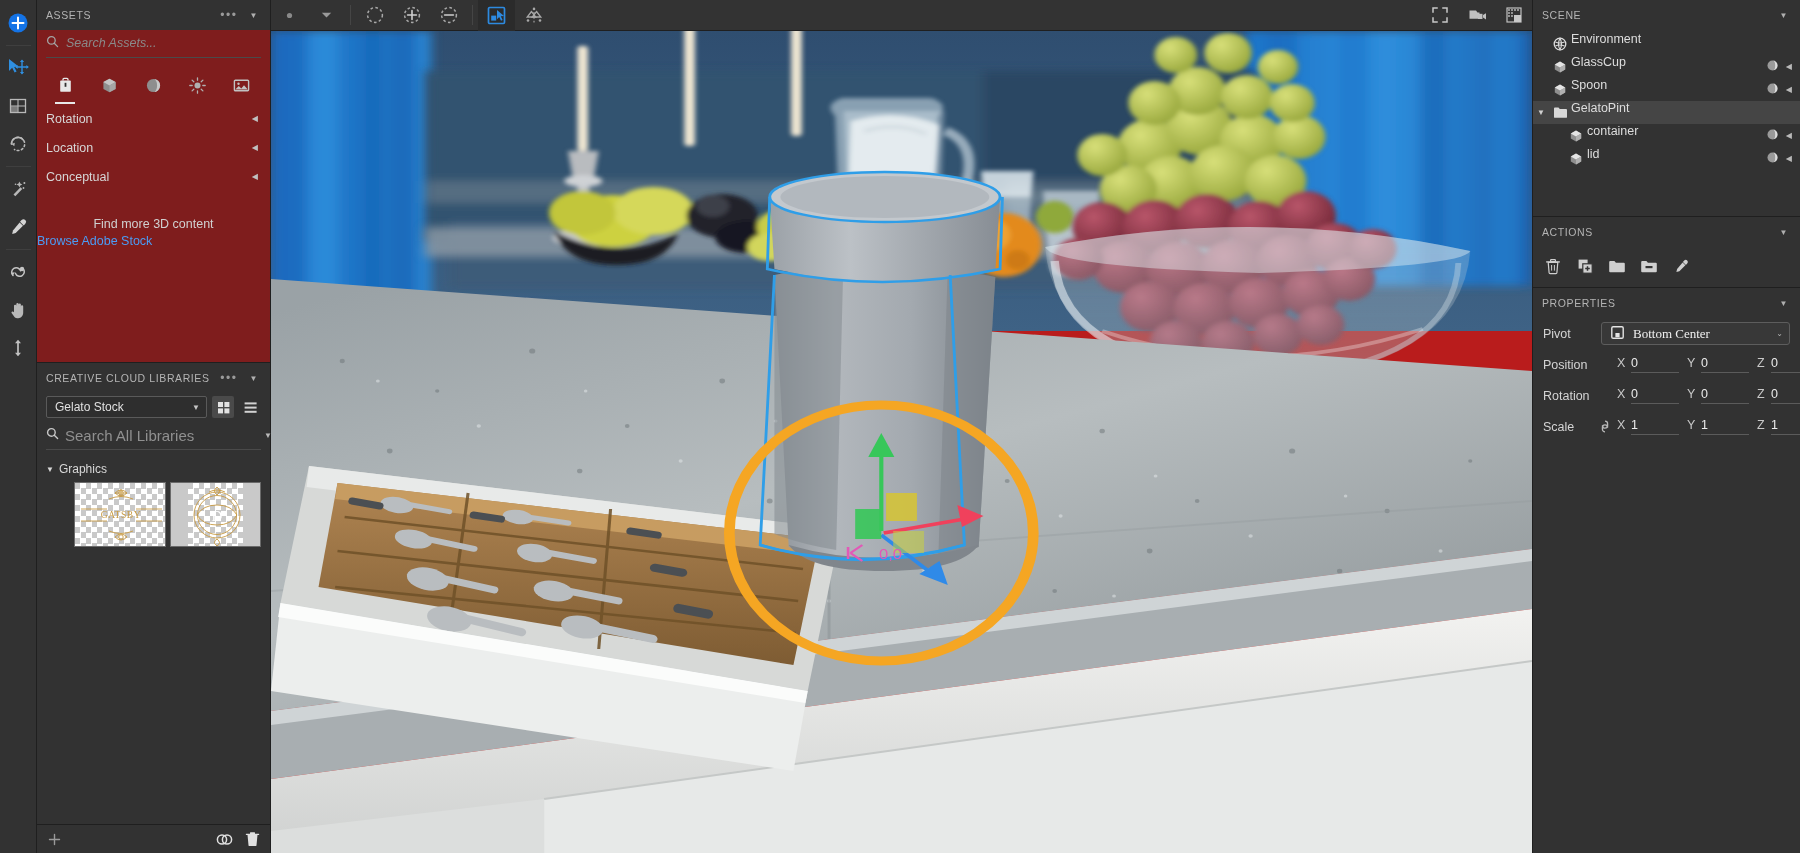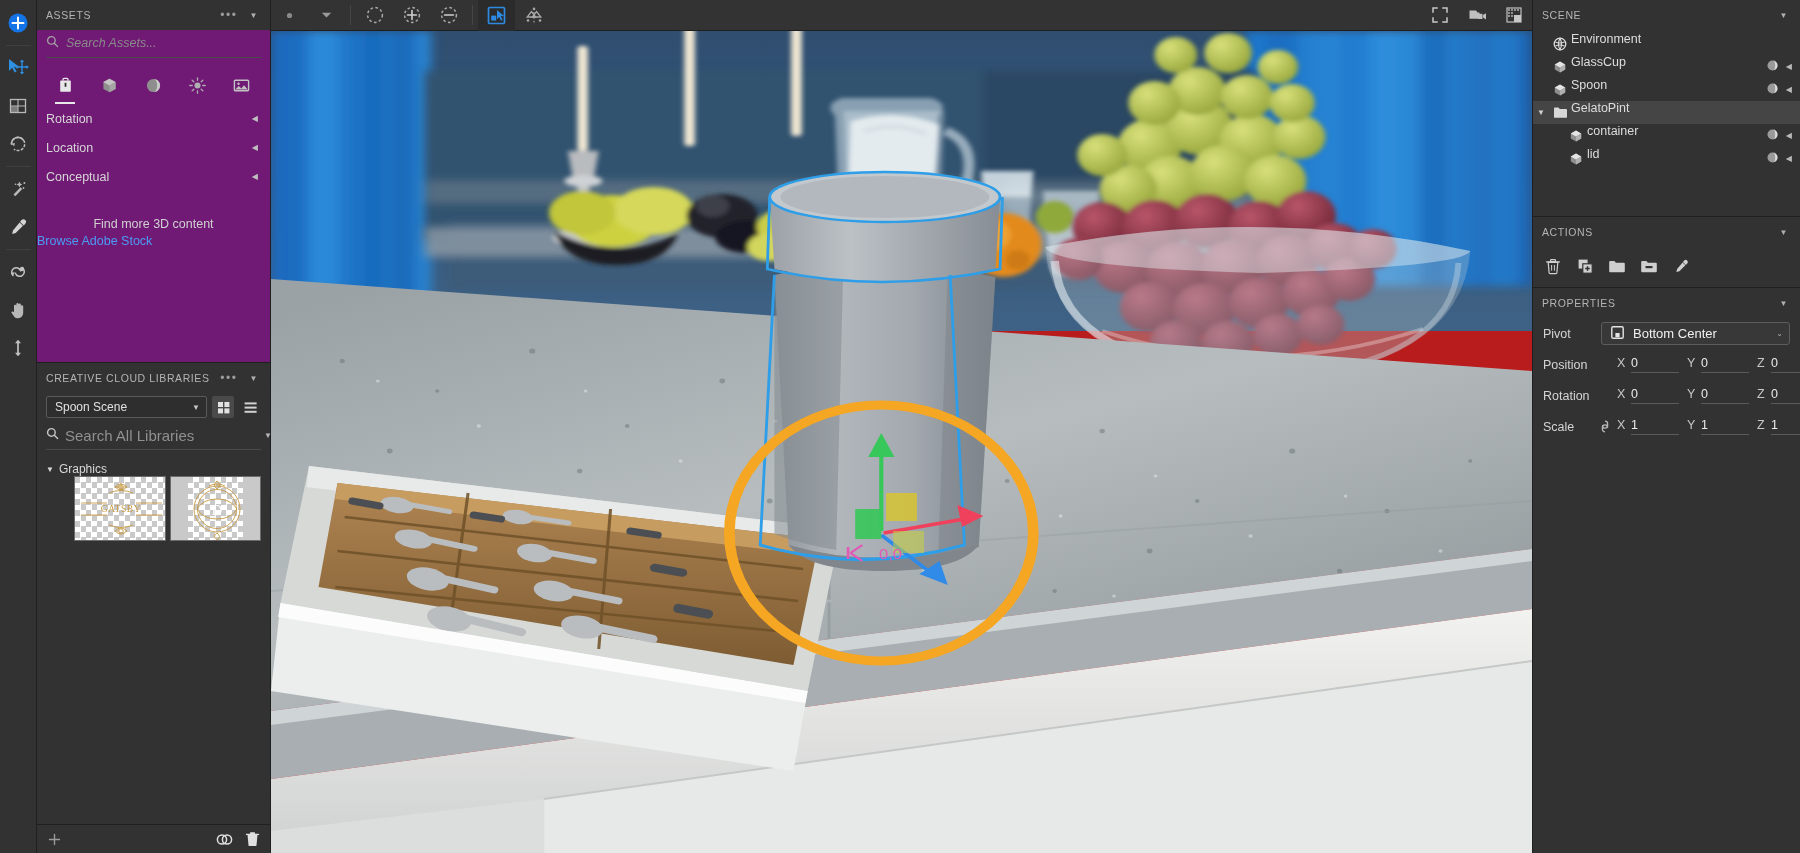--- a/index.html
+++ b/index.html
@@ -59,21 +59,21 @@
     text-transform: uppercase;
     flex: 0 0 30px;
   }
   .panel-header .ph-title { flex: 1; }
   .ph-dots {
     letter-spacing: 1.5px; font-size: 12px; color: #9a9a9a;
     cursor: pointer; margin-right: 12px; line-height: 8px;
   }
   .ph-caret { cursor: pointer; color: #b0b0b0; font-size: 8px; }
 
-  .assets-body { background: #701a75; }
+  .assets-body { background: #7f1d1d; }
   .search-row {
     display: flex; align-items: center;
     margin: 4px 9px 0 9px;
     border-bottom: 1px solid #4a4a4a;
     padding-bottom: 5px;
   }
   .search-row .mag { margin-right: 7px; }
   .search-input {
     background: transparent; border: none; outline: none;
     color: #cfcfcf; font-size: 12.5px;
@@ -159,21 +159,21 @@
   .lib-search-input::placeholder { color: #909090; }
   .lib-search .ls-caret2 { font-size: 8px; color: #b8b8b8; cursor:pointer; }
 
   .group-row {
     display: flex; align-items: center; gap: 5px;
     margin-top: 12px; font-size: 12px; color: #d8d8d8;
     cursor: pointer;
   }
   .group-caret { font-size: 8px; }
 
-  .thumbs { display: flex; gap: 4px; margin-top: 0; padding-left: 28px; }
+  .thumbs { display: flex; gap: 4px; margin-top: 6px; padding-left: 28px; }
   .thumb {
     width: 95px; height: 65px;
     border: 1px solid #6a6a6a;
     cursor: pointer;
     position: relative; overflow: hidden;
     background:
       repeating-conic-gradient(#ffffff 0% 25%, #c9c9c9 0% 50%) 0 0 / 11px 11px;
   }
   .thumb.padded {
     background: #c9c9c9;
@@ -265,21 +265,21 @@
     height: 31px;
     font-size: 12.5px; color: #d4d4d4;
   }
   .prop-label { width: 56px; flex: 0 0 56px; }
   .pivot-select {
     flex: 1; height: 23px; margin-left: 2px;
     background: #383838; border: 1px solid #5d5d5d; border-radius: 3px;
     display: flex; align-items: center; padding: 0 6px 0 8px;
     cursor: pointer;
   }
-  .pivot-select .pv-txt { flex: 1; margin-left: 8px; font-size: 13px; color: #f0f0f0; }
+  .pivot-select .pv-txt { flex: 1; margin-left: 8px; font-size: 13px; color: #f0f0f0; font-family: Liberation Serif, serif; }
   .pivot-select .pv-caret { font-size: 8px; color: #b0b0b0; }
 
   .link-icon { width: 18px; flex: 0 0 18px; display: flex; align-items: center; cursor: pointer;}
   .axis-field {
     display: flex; align-items: baseline;
     width: 62px; flex: 0 0 62px;
     margin-right: 8px;
   }
   .axis-field .ax-letter { width: 14px; color: #c8c8c8; font-size: 12.5px; }
   .axis-field .ax-val {
@@ -445,21 +445,21 @@
 
     <div class="panel-header">
       <span class="ph-title">CREATIVE CLOUD LIBRARIES</span>
       <span class="ph-dots">•••</span>
       <span class="ph-caret">▼</span>
     </div>
 
     <div class="cc-body">
       <div class="lib-row">
         <div class="lib-select">
-          <span class="ls-name">Spoon Scene</span>
+          <span class="ls-name">Gelato Stock</span>
           <span class="ls-caret">▼</span>
         </div>
         <div class="view-btn active">
           <svg width="15" height="15" viewBox="0 0 15 15">
             <rect x="2" y="2" width="5" height="5" fill="#e2e2e2"></rect>
             <rect x="8.4" y="2" width="5" height="5" fill="#e2e2e2"></rect>
             <rect x="2" y="8.4" width="5" height="5" fill="#e2e2e2"></rect>
             <rect x="8.4" y="8.4" width="5" height="5" fill="#e2e2e2"></rect>
           </svg>
         </div>

